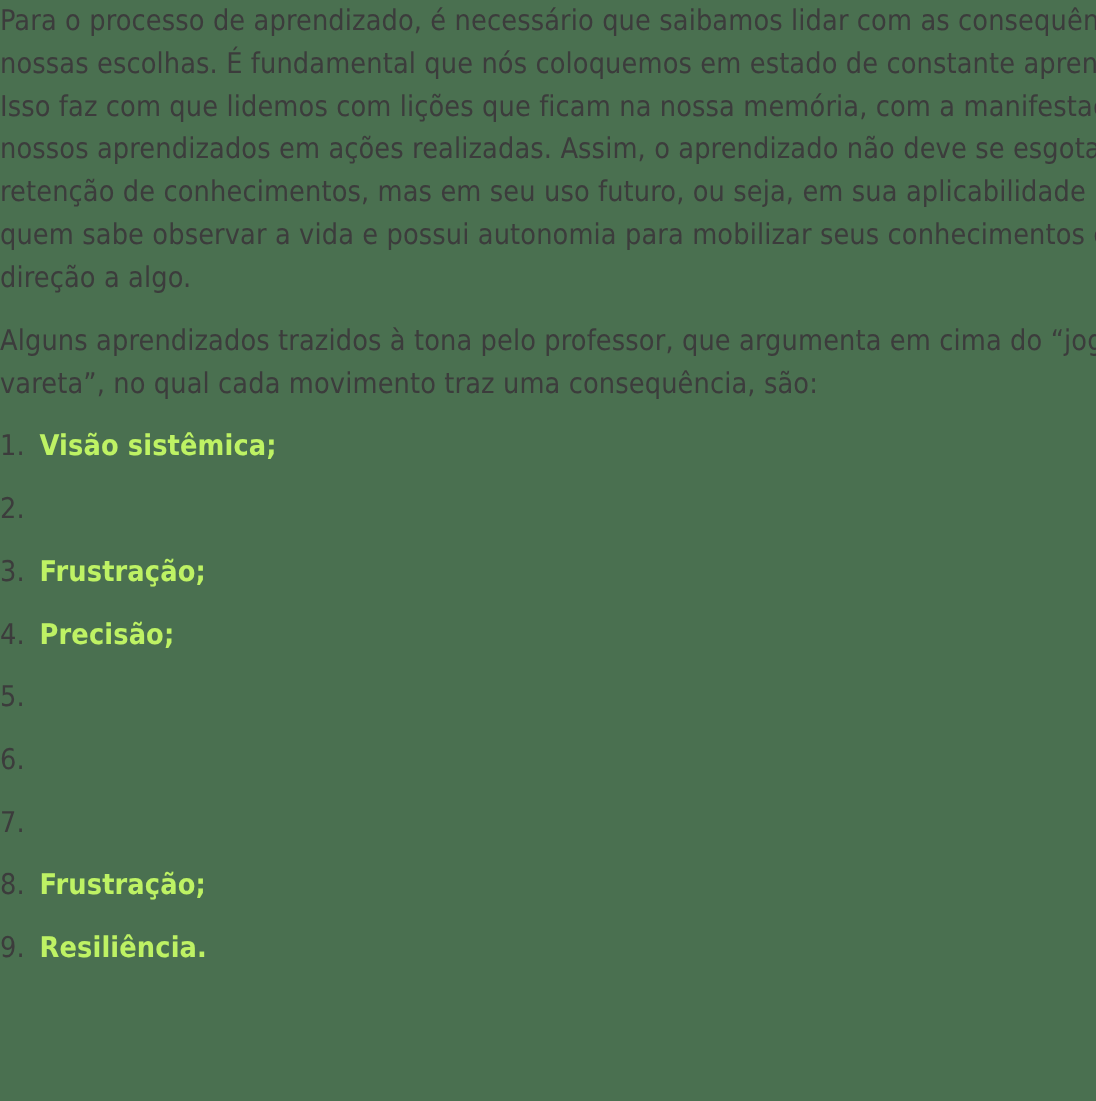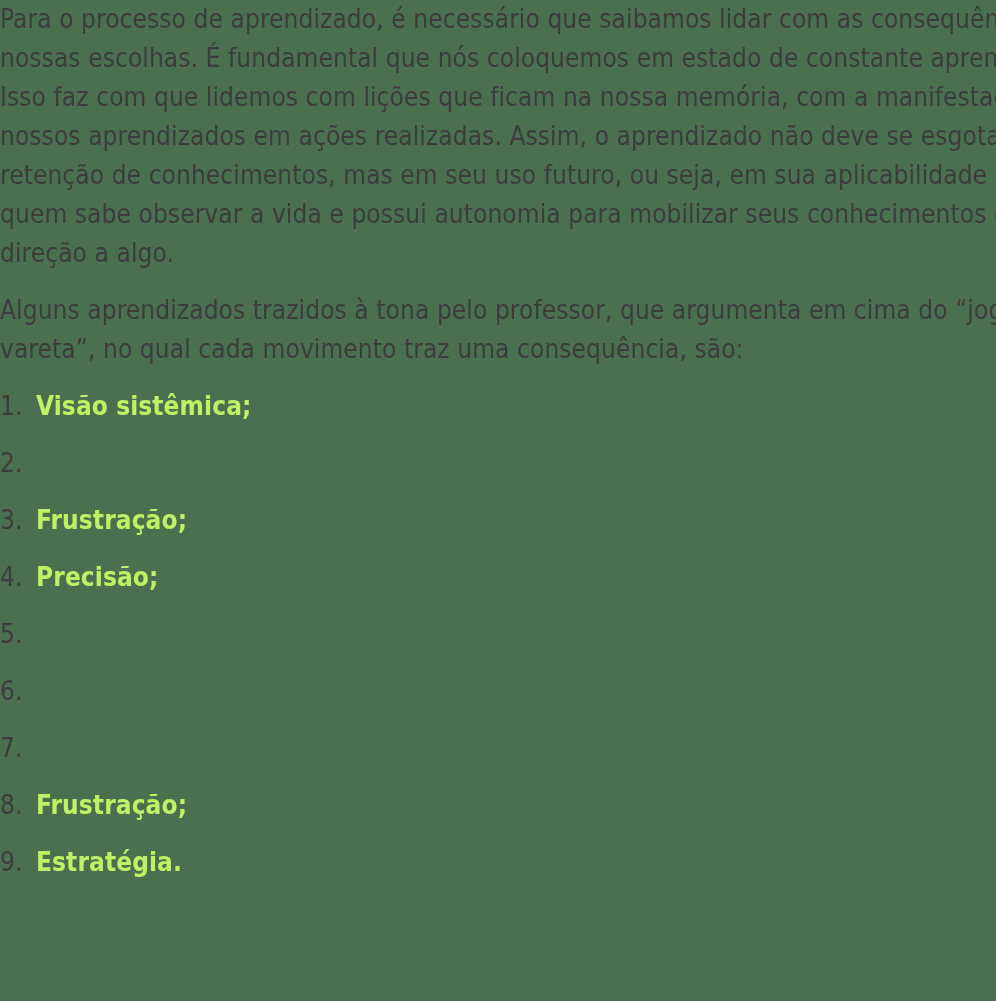--- a/index.html
+++ b/index.html
@@ -104,17 +104,17 @@
     </li>
     <li class="outcome-item">
       <span class="outcome-marker">7.</span>
     </li>
     <li class="outcome-item">
       <span class="outcome-marker">8.</span>
       <span class="outcome-label">Frustração;</span>
     </li>
     <li class="outcome-item">
       <span class="outcome-marker">9.</span>
-      <span class="outcome-label">Estratégia.</span>
+      <span class="outcome-label">Resiliência.</span>
     </li>
   </ol>
 
 </div>
 
 </body></html>

